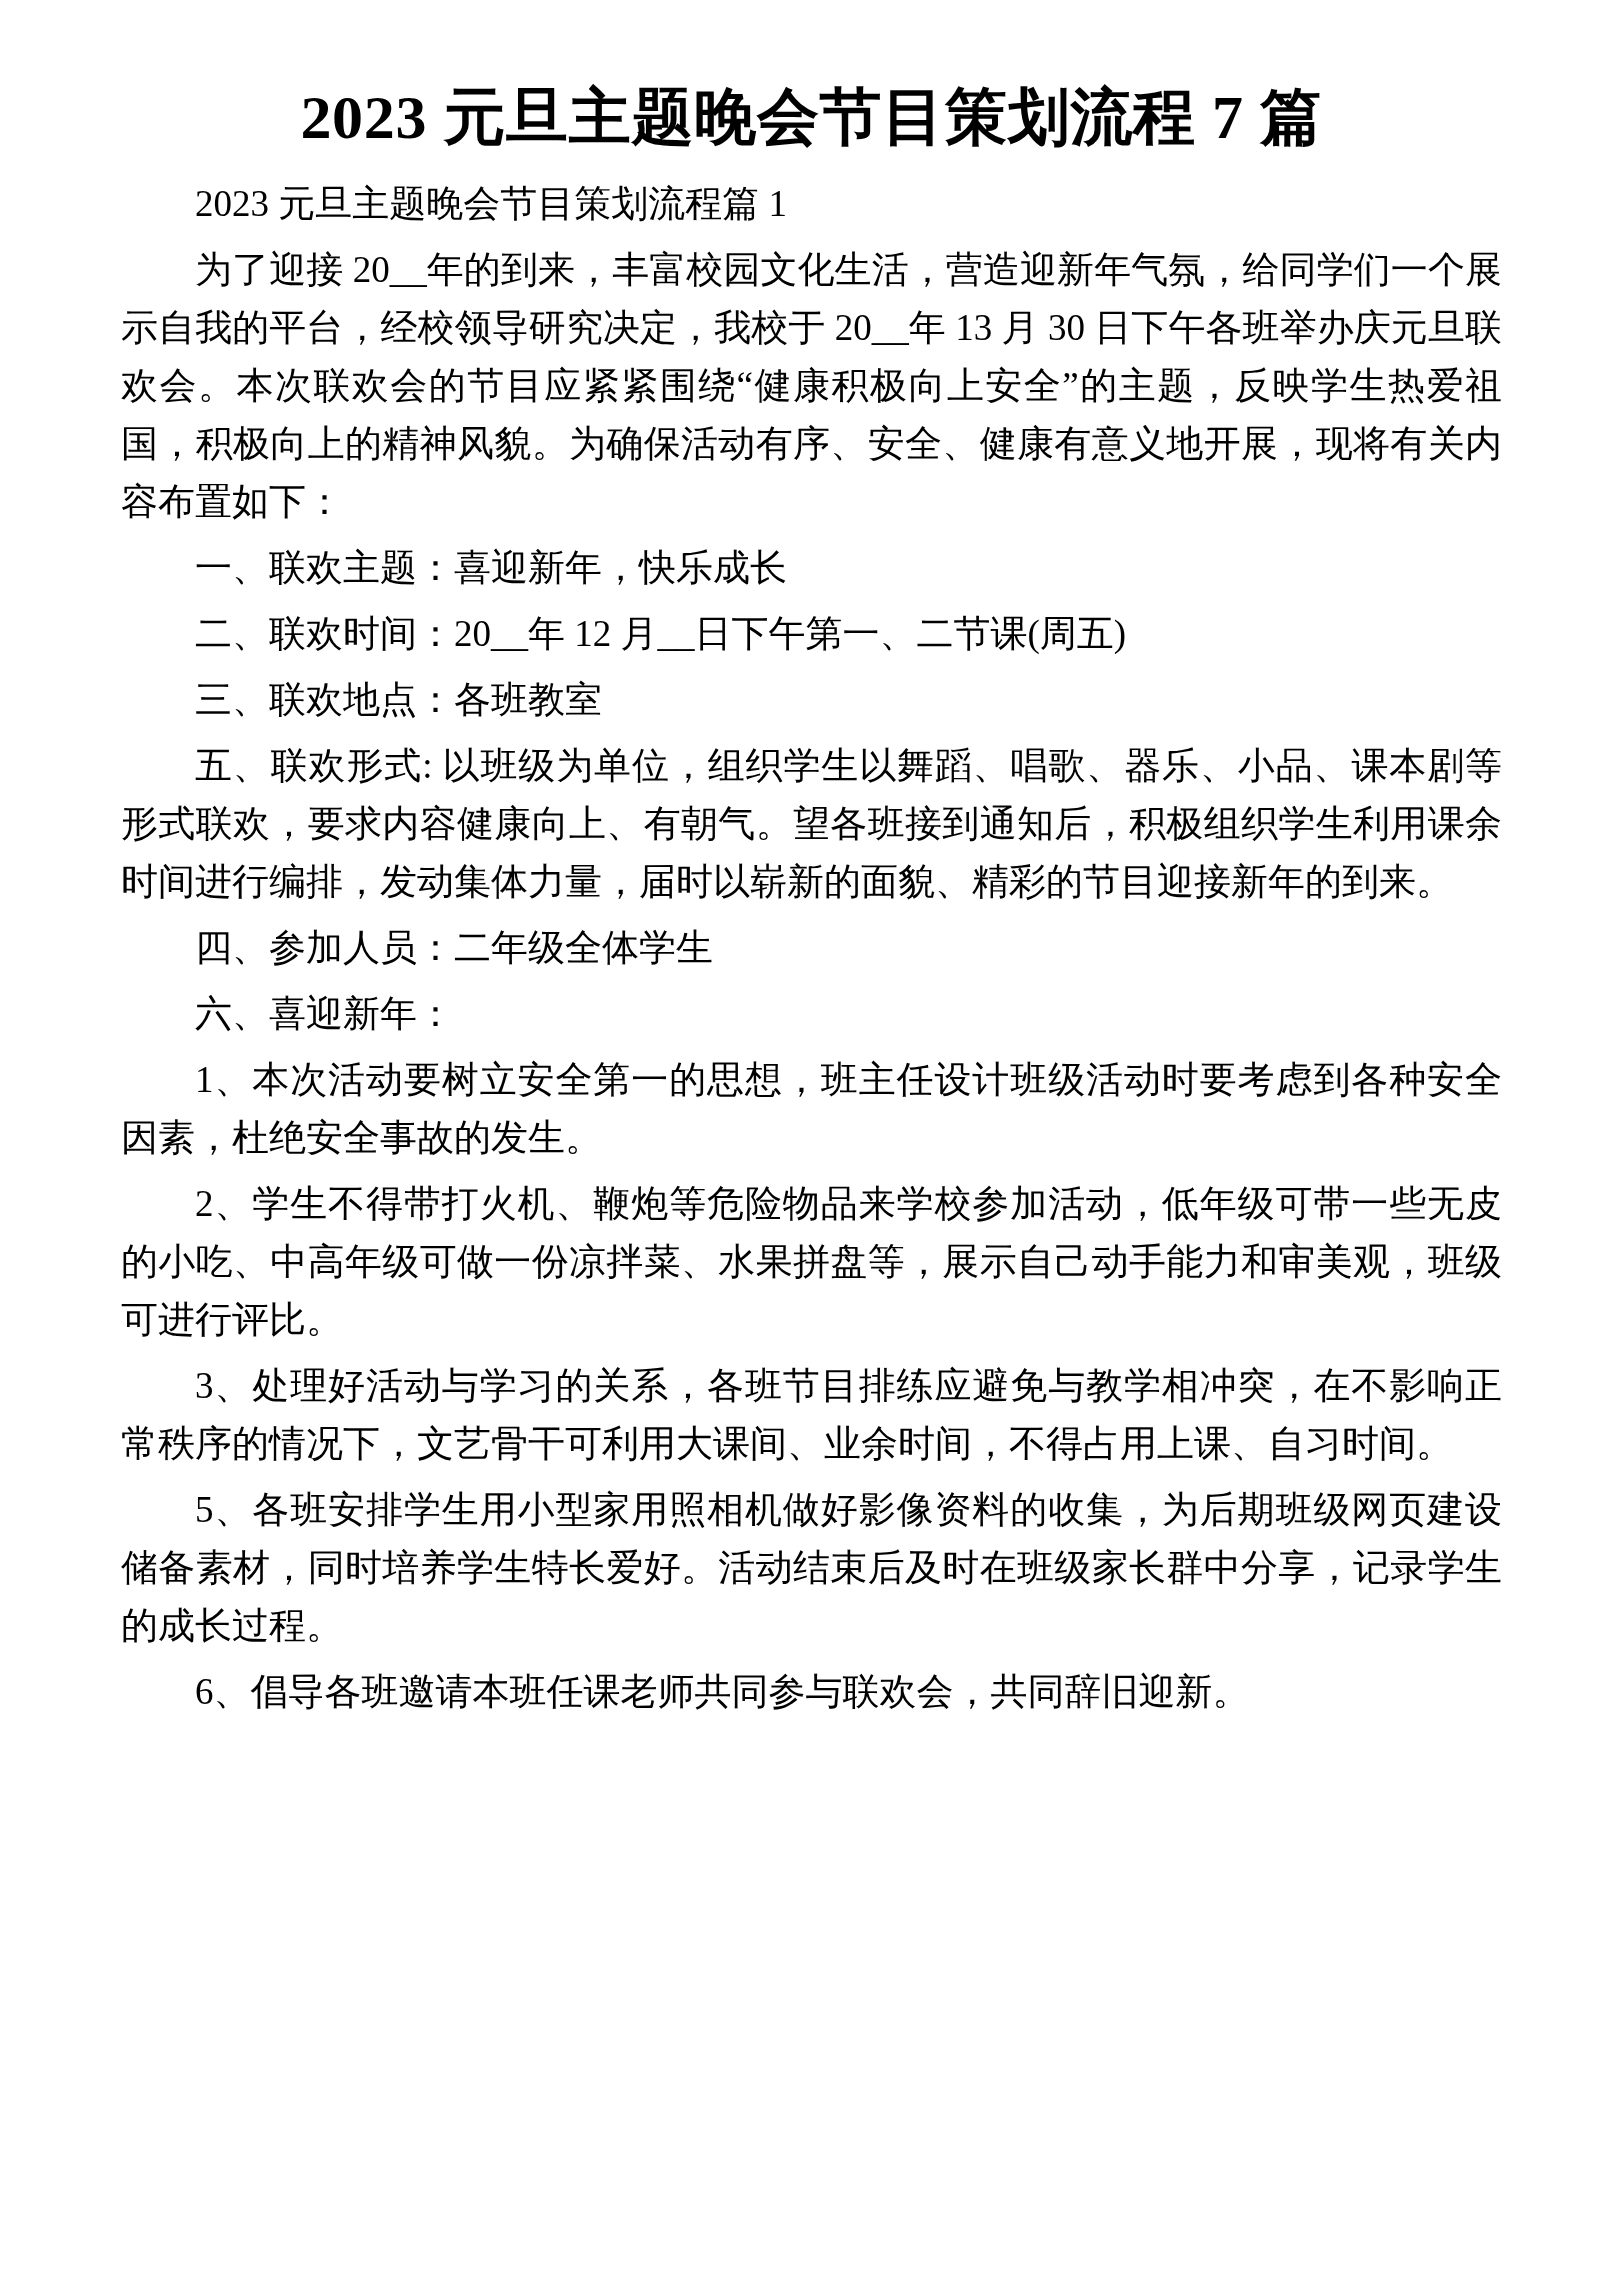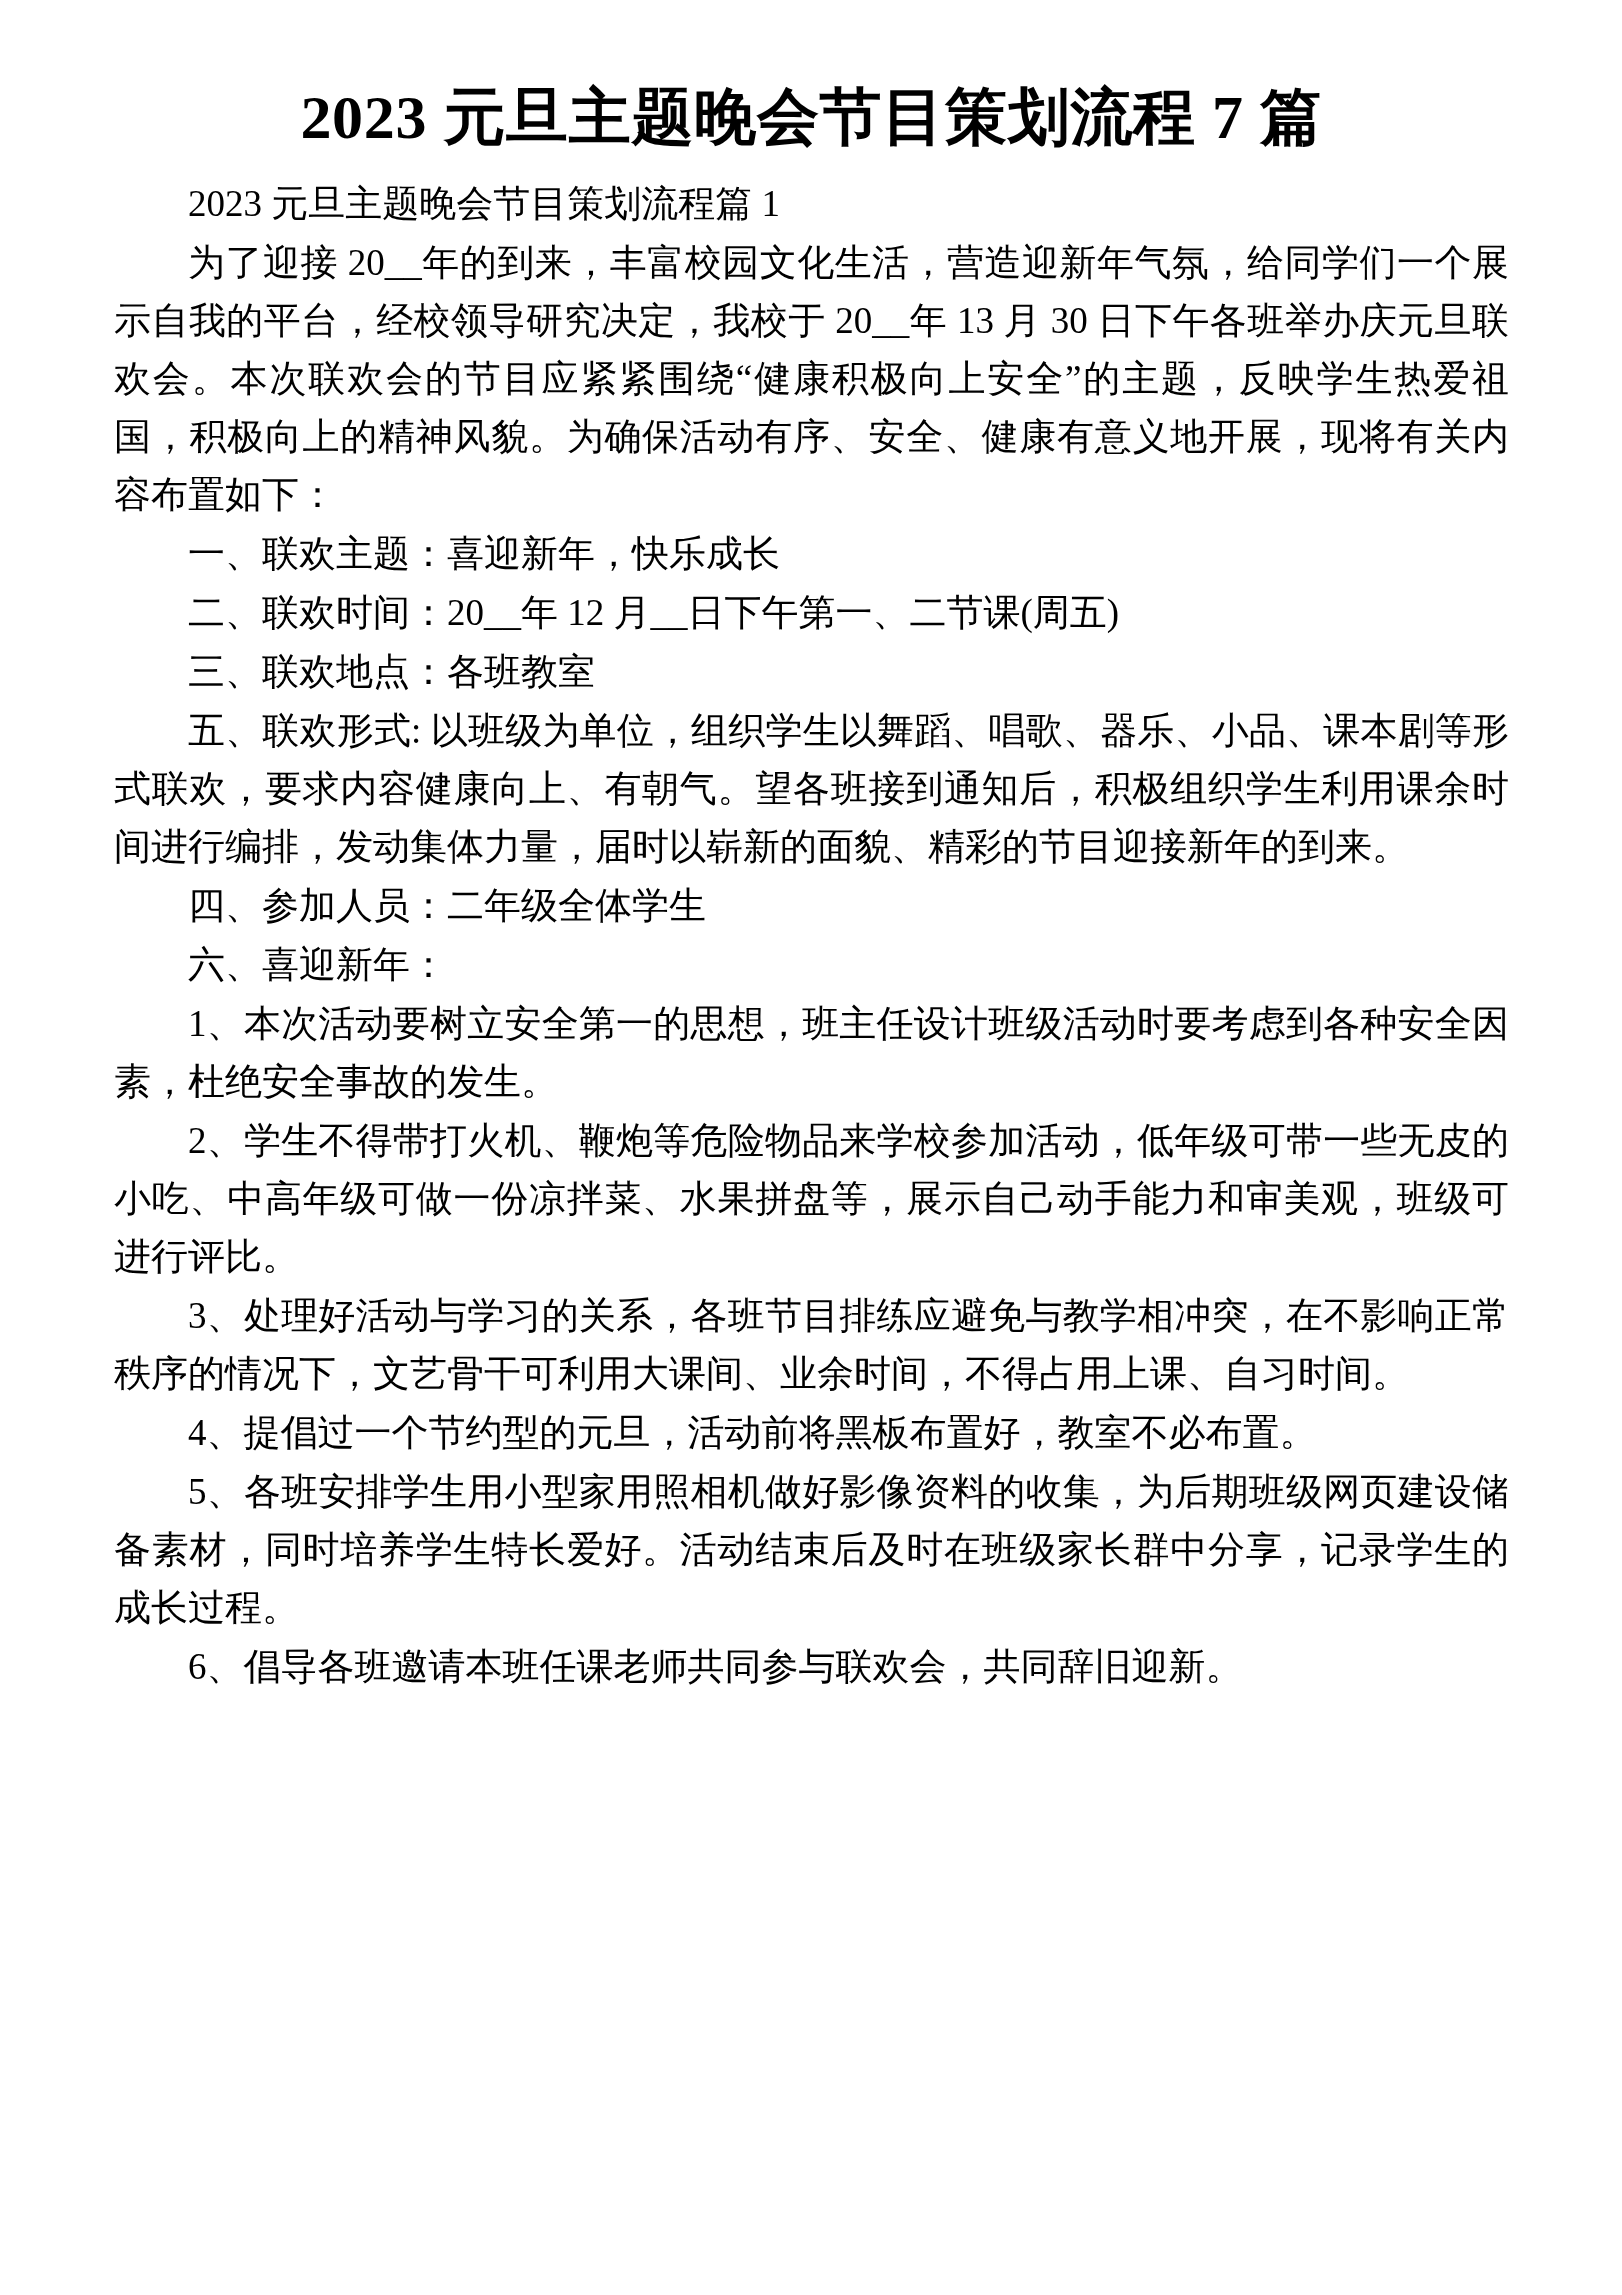--- a/index.html
+++ b/index.html
@@ -27,21 +27,21 @@
       line-height: 1.3;
       text-align: center;
       margin: 0 0 17px 0;
       letter-spacing: 0.7px;
       color: #000000;
     }
     .doc-body {
       width: 100%;
     }
     .para {
-      margin: 1px;
+      margin: 8px;
       font-size: 37px;
       line-height: 58px;
       text-align: justify;
       text-indent: 2em;
       color: #000000;
       word-break: break-word;
     }
   </style>
 </head>
 <body>
@@ -53,18 +53,17 @@
       <p class="para">为了迎接 20__年的到来，丰富校园文化生活，营造迎新年气氛，给同学们一个展示自我的平台，经校领导研究决定，我校于 20__年 13 月 30 日下午各班举办庆元旦联欢会。本次联欢会的节目应紧紧围绕“健康积极向上安全”的主题，反映学生热爱祖国，积极向上的精神风貌。为确保活动有序、安全、健康有意义地开展，现将有关内容布置如下：</p>
       <p class="para">一、联欢主题：喜迎新年，快乐成长</p>
       <p class="para">二、联欢时间：20__年 12 月__日下午第一、二节课(周五)</p>
       <p class="para">三、联欢地点：各班教室</p>
       <p class="para">五、联欢形式: 以班级为单位，组织学生以舞蹈、唱歌、器乐、小品、课本剧等形式联欢，要求内容健康向上、有朝气。望各班接到通知后，积极组织学生利用课余时间进行编排，发动集体力量，届时以崭新的面貌、精彩的节目迎接新年的到来。</p>
       <p class="para">四、参加人员：二年级全体学生</p>
       <p class="para">六、喜迎新年：</p>
       <p class="para">1、本次活动要树立安全第一的思想，班主任设计班级活动时要考虑到各种安全因素，杜绝安全事故的发生。</p>
       <p class="para">2、学生不得带打火机、鞭炮等危险物品来学校参加活动，低年级可带一些无皮的小吃、中高年级可做一份凉拌菜、水果拼盘等，展示自己动手能力和审美观，班级可进行评比。</p>
       <p class="para">3、处理好活动与学习的关系，各班节目排练应避免与教学相冲突，在不影响正常秩序的情况下，文艺骨干可利用大课间、业余时间，不得占用上课、自习时间。</p>
-      <p class="para">4、提倡过一个节约型的元旦，活动前将黑板布置好，教室不必布置。</p>
       <p class="para">5、各班安排学生用小型家用照相机做好影像资料的收集，为后期班级网页建设储备素材，同时培养学生特长爱好。活动结束后及时在班级家长群中分享，记录学生的成长过程。</p>
       <p class="para">6、倡导各班邀请本班任课老师共同参与联欢会，共同辞旧迎新。</p>
     </div>
 </div>
 
 
 </body></html>

